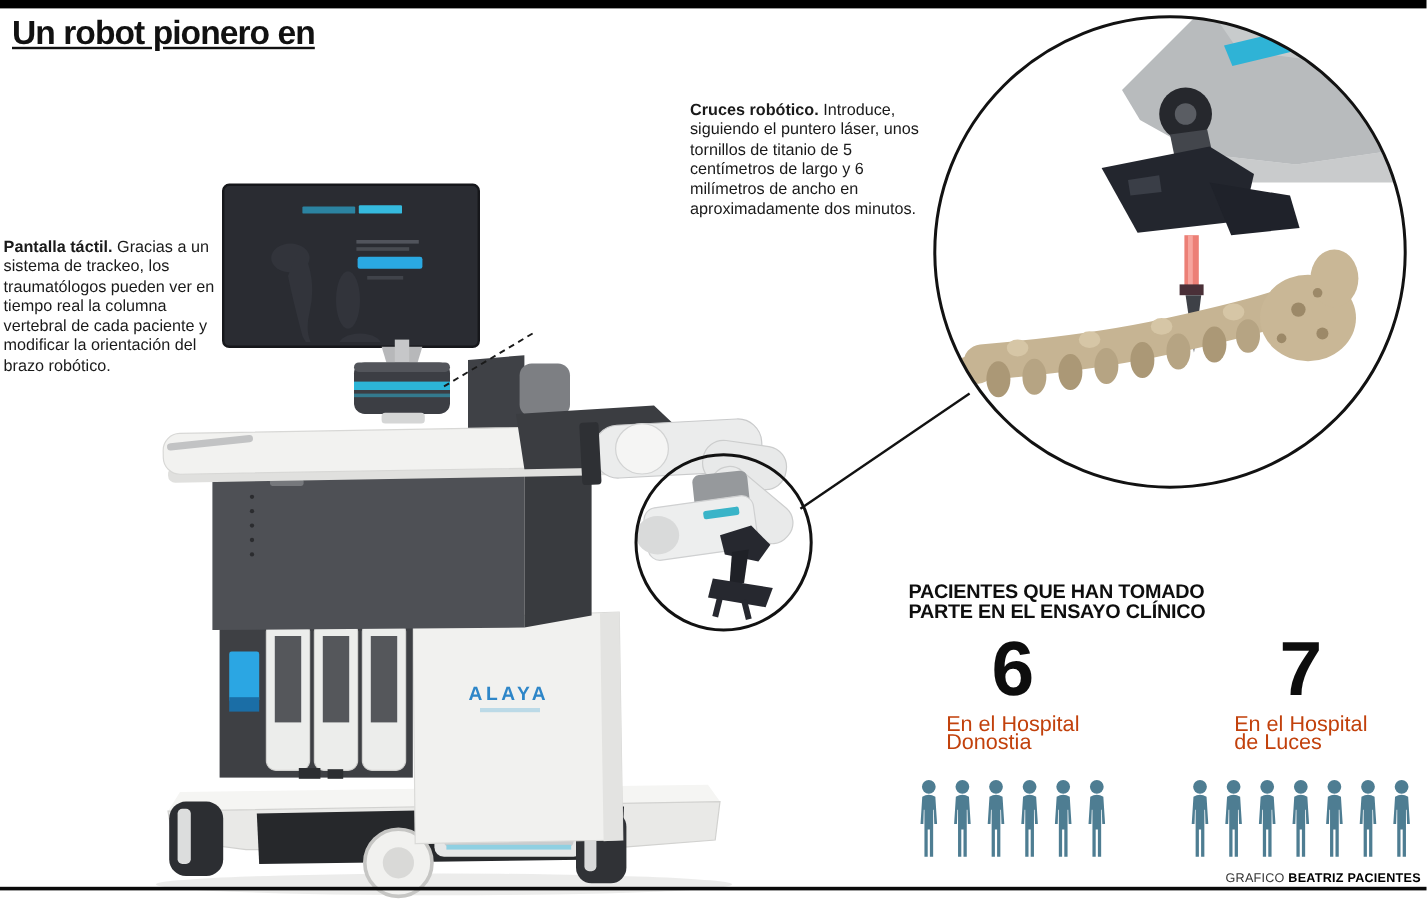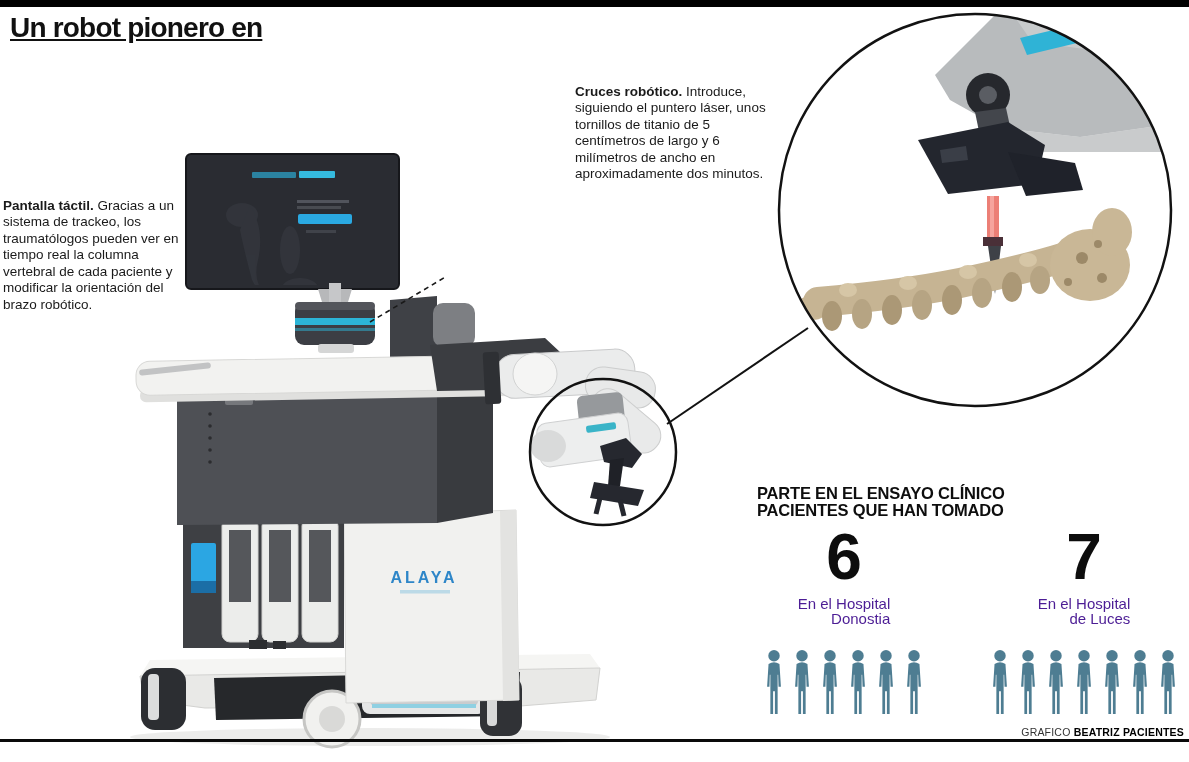--- a/index.html
+++ b/index.html
@@ -14,21 +14,21 @@
   .annotation .lead{font-weight:700;}
   .ann-screen{left:3px;top:184px;width:178px;}
   .ann-arm{left:575px;top:70px;width:196px;}
   .ann-lights{left:575px;top:268px;width:190px;}
   .stats-title{position:absolute;left:757px;top:485px;font-size:16.5px;line-height:17px;
                font-weight:800;letter-spacing:-0.2px;color:#0e0e0e;}
   .stat-group{position:absolute;display:flex;flex-direction:column;align-items:center;}
   .stat-6{left:758px;top:522px;width:172px;}
   .stat-7{left:986px;top:522px;width:196px;}
   .stat-number{font-size:64px;line-height:70px;font-weight:900;color:#0d0d0d;}
-  .stat-label{font-size:15px;line-height:15px;text-align:right;color:#4c1d95;margin-top:4px;}
+  .stat-label{font-size:18px;line-height:15px;text-align:left;color:#c2410c;margin-top:4px;}
   .icon-row{display:flex;gap:8px;margin-top:22px;}
   .icon-row svg{display:block;}
   .credit{position:absolute;right:5px;top:726px;font-size:10.5px;letter-spacing:0.2px;color:#333;}
   .credit b{color:#000;font-weight:800;}
 </style>
 </head>
 <body>
 
 <div class="canvas">
 
@@ -225,22 +225,22 @@
   <div class="title">
     <div>Un robot pionero en</div>
   </div>
 
   <p class="annotation ann-screen"><span class="lead">Pantalla táctil.</span> <span>Gracias a un sistema de trackeo, los traumatólogos pueden ver en tiempo real la columna vertebral de cada paciente y modificar la orientación del brazo robótico.</span></p>
 
   <p class="annotation ann-arm"><span class="lead">Cruces robótico.</span> <span>Introduce, siguiendo el puntero láser, unos tornillos de titanio de 5 centímetros de largo y 6 milímetros de ancho en aproximadamente dos minutos.</span></p>
 
 
   <div class="stats-title">
+    <div>PACIENTES QUE HAN TOMADO</div>
     <div>PARTE EN EL ENSAYO CLÍNICO</div>
-    <div>PACIENTES QUE HAN TOMADO</div>
   </div>
 
   <div class="stat-group stat-6">
     <div class="stat-number">6</div>
     <div class="stat-label">
       <div>En el Hospital</div>
       <div>Donostia</div>
     </div>
     <div class="icon-row">
       <svg width="20" height="70" viewBox="0 0 22 74">

